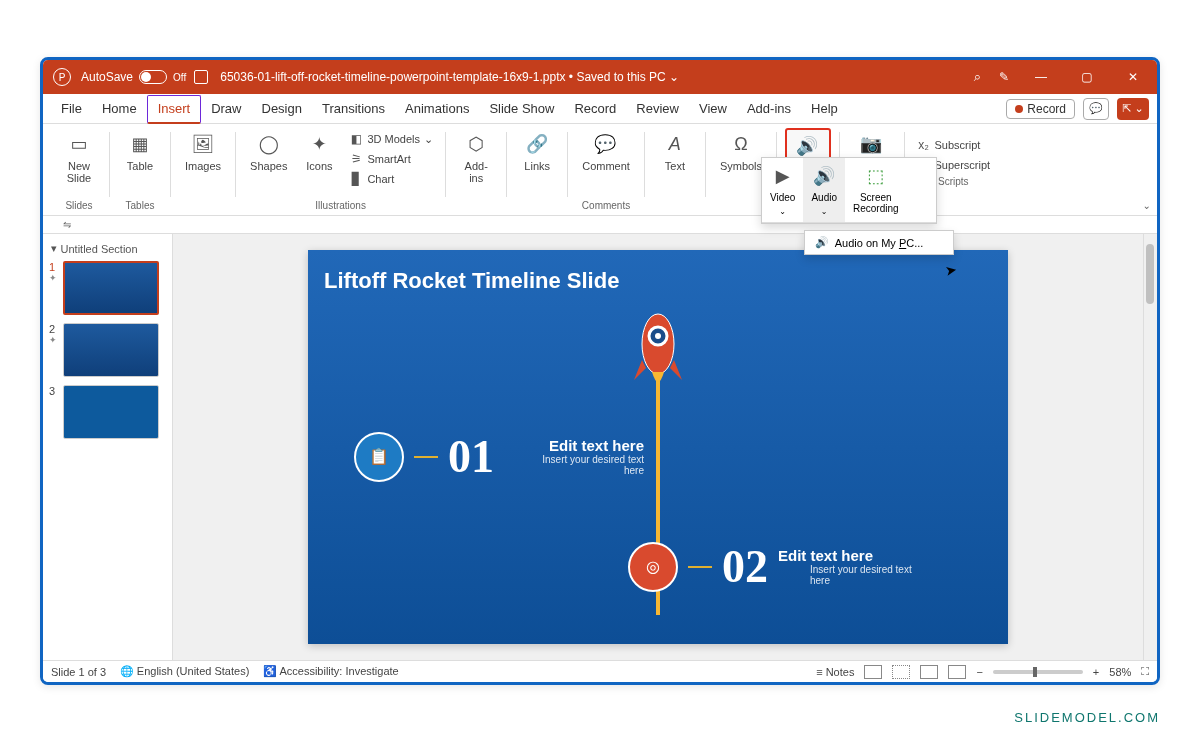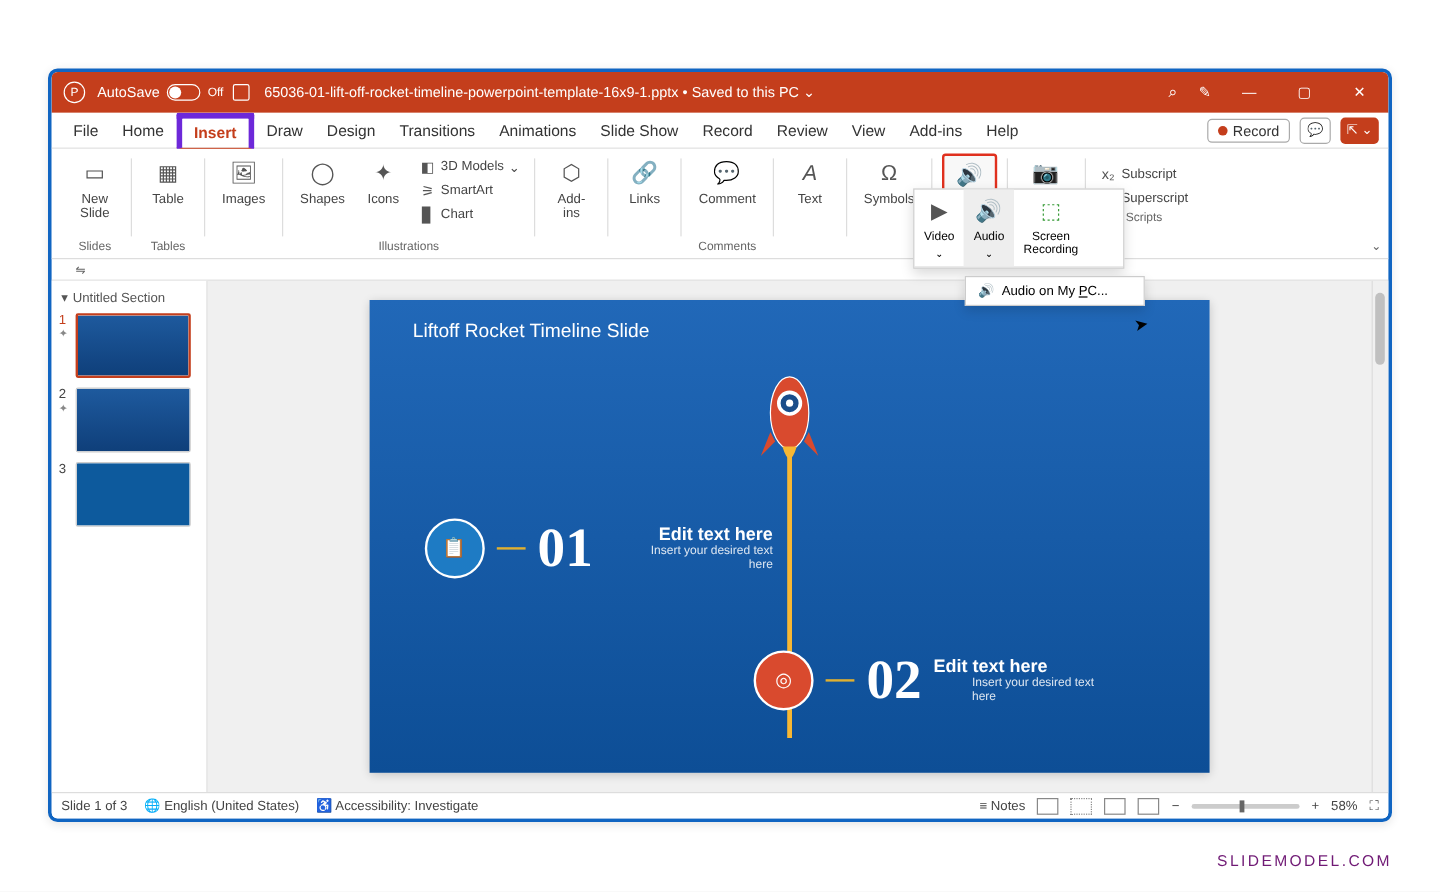--- a/index.html
+++ b/index.html
@@ -19,21 +19,21 @@
   
   
   .tabs { height:30px; display:flex; align-items:center; padding:0 8px; border-bottom:1px solid #ddd; background:#fff; font-size:13px; color:#333;}
   .tab { padding:12px 10px; height:100%; display:flex; align-items:center; cursor:pointer;}
   .tab.active { color:#c43e1c; border-bottom:2px solid #c43e1c; margin-bottom:-1px;}
   .tabs-right { margin-left:auto; display:flex; align-items:center; gap:8px;}
   .record-btn { border:1px solid #aaa; border-radius:4px; padding:2px 8px; font-size:12px; display:flex; align-items:center; gap:4px;}
   .record-btn .dot { width:8px; height:8px; background:#c43e1c; border-radius:50%;}
   .icon-btn { width:26px; height:22px; border:1px solid #aaa; border-radius:4px; display:flex; align-items:center; justify-content:center; font-size:11px;}
   .share-btn { width:32px; height:22px; background:#c43e1c; border-radius:4px; color:#fff; display:flex; align-items:center; justify-content:center; font-size:11px;}
-  .highlight-red { border:5px solid #6d28d9; border-radius:2px;font-weight:bold; }
+  .highlight-red { border:1px solid #6d28d9; border-radius:2px; }
   
   
   .ribbon { height:92px; background:#fff; border-bottom:1px solid #ddd; display:flex; padding:4px 8px 0 8px; position:relative; font-size:11px; color:#444;}
   .ribbon-group { display:flex; flex-direction:column; align-items:center; padding:0 6px; }
   .group-items { display:flex; gap:4px; flex:1; }
   .big-btn { display:flex; flex-direction:column; align-items:center; justify-content:flex-start; padding:4px 6px; min-width:44px; text-align:center; gap:4px; cursor:pointer; border-radius:3px;}
   .big-btn.highlighted { border:2px solid #e0301e; background:#f8f8f8;}
   .big-icon { width:24px; height:24px; display:flex; align-items:center; justify-content:center; font-size:18px; color:#555;}
   .group-label { font-size:10px; color:#666; padding:2px 0 4px 0; text-align:center; width:100%;}
   .sep { width:1px; background:#ddd; margin:4px 2px 18px 2px;}
@@ -52,21 +52,21 @@
   .thumb-star { font-size:9px; color:#888;}
   .thumb { width:96px; height:54px; border:1px solid #ccc; border-radius:2px; overflow:hidden;}
   .thumb.selected { border:2px solid #c43e1c;}
   .thumb-blue { width:100%; height:100%; background:linear-gradient(#1e5a9e,#0f3f7a); position:relative;}
   
   .canvas-area { flex:1; display:flex; align-items:center; justify-content:center; position:relative; padding:8px;}
   .scrollbar-v { width:14px; background:#f0f0f0; border-left:1px solid #ddd; position:relative;}
   .scroll-thumb { position:absolute; left:2px; top:10px; width:8px; height:60px; background:#c0c0c0; border-radius:4px;}
   
   .slide { width:700px; height:394px; background:linear-gradient(#2168b8 0%, #0d4e96 100%); position:relative; color:#fff; box-shadow:0 2px 8px rgba(0,0,0,0.2);}
-  .slide-title { position:absolute; left:36px; top:18px; font-size:16px; font-weight:400;}
+  .slide-title { position:absolute; left:16px; top:18px; font-size:22px; font-weight:700;}
   .timeline { position:absolute; left:50%; top:75px; width:4px; height:290px; background:#f7b733; transform:translateX(-50%);}
   .rocket { position:absolute; left:50%; top:62px; transform:translateX(-50%);}
   .tl-item { position:absolute; display:flex; align-items:center; gap:10px;}
   .tl-item.left { right:52%; flex-direction:row-reverse;}
   .tl-item.right { left:52%;}
   .tl-circle { width:50px; height:50px; border:2px solid #fff; border-radius:50%; display:flex; align-items:center; justify-content:center;}
   .tl-num { font-size:46px; font-weight:800;font-family:Liberation Serif, serif; }
   .tl-text { display:flex; flex-direction:column; max-width:140px;}
   .tl-text .hdr { font-size:15px; font-weight:600;}
   .tl-text .sub { font-size:10px; opacity:0.85;margin-left:32px;}
@@ -82,21 +82,21 @@
   .underline { text-decoration:underline;}
   .highlight-box { border:2px solid #e0301e;}
   
   
   .statusbar { height:22px; border-top:1px solid #ddd; display:flex; align-items:center; font-size:11px; color:#444; padding:0 8px; gap:14px; background:#fff;}
   .statusbar .right { margin-left:auto; display:flex; align-items:center; gap:10px;}
   .view-btn { width:18px; height:14px; border:1px solid #888; display:inline-block;}
   .zoom-slider { width:90px; height:4px; background:#ccc; position:relative; border-radius:2px;}
   .zoom-slider::after { content:""; position:absolute; left:45%; top:-3px; width:4px; height:10px; background:#666;}
   
-  .watermark { position:absolute; right:40px; bottom:18px; font-size:13px; letter-spacing:2px; color:#701a75;}
+  .watermark { position:absolute; right:40px; bottom:18px; font-size:13px; letter-spacing:2px; color:#0f766e;}
   .cursor { position:absolute; left:945px; top:262px; font-size:14px; color:#000; z-index:60; transform:rotate(-10deg);}
 </style>
 </head>
 <body>
 
 <div class="outer-frame">
 
   <div class="titlebar">
     <div class="logo">P</div>
     <div class="autosave">

